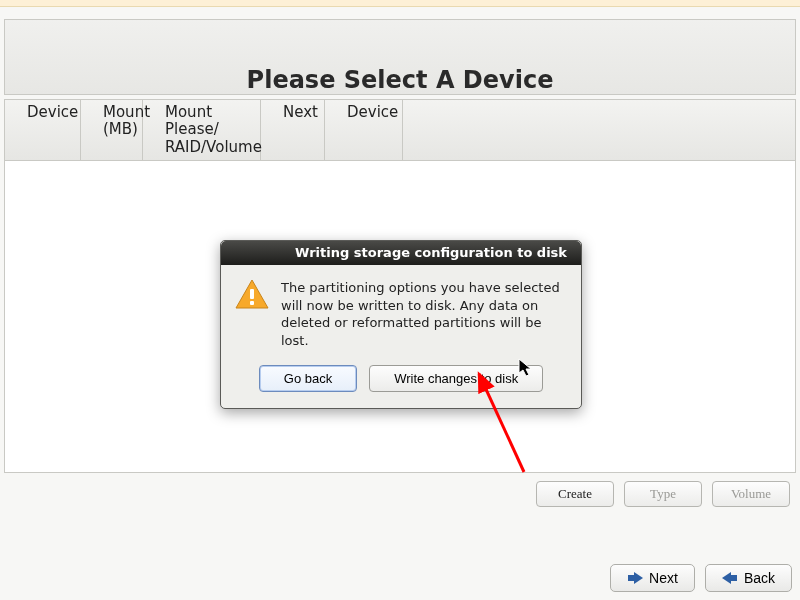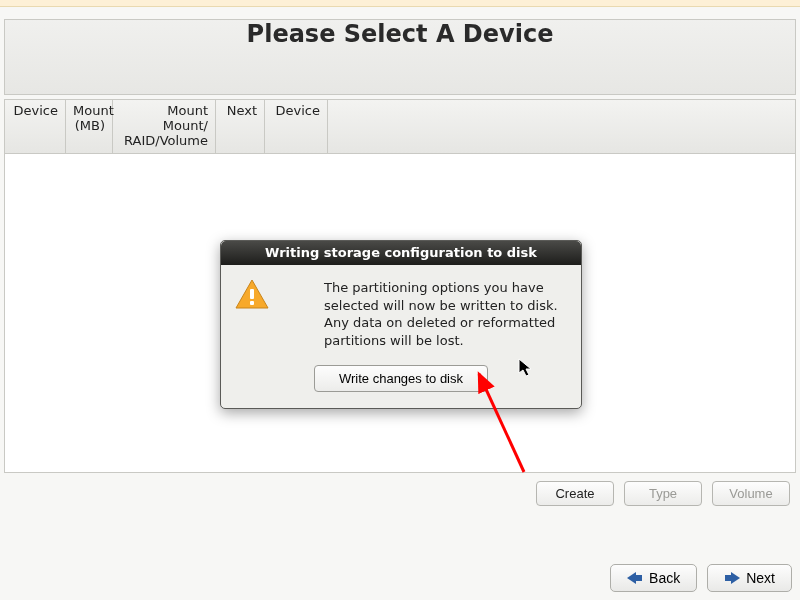--- a/index.html
+++ b/index.html
@@ -26,21 +26,21 @@
   .outer {
     padding: 12px 4px 0 4px;
   }
 
   
   .heading-panel {
     background: linear-gradient(#f0f0ee, #e7e7e4);
     border: 1px solid #c9c9c4;
     height: 74px;
     display: flex;
-    align-items: flex-start;
+    align-items: flex-end;
     justify-content: center;
   }
   .heading-panel h1 {
     margin: 0;
     font-size: 24px;
     font-weight: bold;
     color: #2a2a2a;
   }
 
   
@@ -52,24 +52,25 @@
     position: relative;
   }
   .thead {
     display: flex;
     background: linear-gradient(#f3f3f1, #e6e6e3);
     border-bottom: 1px solid #c9c9c4;
   }
   .th {
     padding: 4px 7px;
     border-right: 1px solid #c9c9c4;
-    font-size: 13px;
-    text-align: right;
+    font-size: 15px;
+    text-align: left;
     line-height: 1.15;
     white-space: pre-line;
+    margin-left: 15px;
   }
   .th:last-child { border-right: none; }
   .th-device { width: 46px; }
   .th-size   { width: 32px; }
   .th-mount  { width: 88px; }
   .th-type   { width: 34px; }
   .th-format { width: 48px; }
   .th-rest   { flex: 1; }
 
   
@@ -81,20 +82,21 @@
   }
   .btn {
     min-width: 78px;
     padding: 4px 14px;
     font-size: 13px;
     background: linear-gradient(#fdfdfd, #ececea);
     border: 1px solid #b6b6b1;
     border-radius: 4px;
     cursor: pointer;
     color: #222;
+    font-family: Liberation Serif, serif;
   }
   .btn[disabled] {
     color: #9a9a96;
     cursor: default;
   }
 
   
   .nav-row {
     position: absolute;
     bottom: 8px;
@@ -152,38 +154,37 @@
     background: #efefec;
     border: 1px solid #5a5a57;
     border-radius: 5px;
     box-shadow: 0 4px 14px rgba(0,0,0,0.35);
   }
   .dialog-title {
     background: linear-gradient(#4a4a47, #1d1d1b);
     color: #fff;
     font-weight: bold;
     font-size: 13px;
-    text-align: center;
+    text-align: right;
     padding: 4px 14px 5px;
     border-top-left-radius: 5px;
     border-top-right-radius: 5px;
   }
   .dialog-body {
     display: flex;
     padding: 14px 16px 4px 14px;
     gap: 12px;
   }
   .warn-icon {
     flex: 0 0 auto;
   }
   .dialog-text {
     font-size: 13px;
     line-height: 1.35;
     color: #222;
-    margin-left: 43px;
   }
   .dialog-actions {
     display: flex;
     justify-content: center;
     gap: 12px;
     padding: 12px 16px 16px;
   }
   .dbtn {
     padding: 5px 24px;
     font-size: 13px;
@@ -223,60 +224,61 @@
 
   <div class="heading-panel">
     <h1>Please Select A Device</h1>
   </div>
 
   <div class="table-wrap">
     <div class="thead">
       <div class="th th-device">Device</div>
       <div class="th th-size">Mount
 (MB)</div>
-      <div class="th th-mount">Mount Mount/
+      <div class="th th-mount">Mount Please/
 RAID/Volume</div>
       <div class="th th-type">Next</div>
       <div class="th th-format">Device</div>
       <div class="th th-rest"></div>
     </div>
   </div>
 
   <div class="action-row">
     <button class="btn">Create</button>
     <button class="btn" disabled="">Type</button>
     <button class="btn" disabled="">Volume</button>
   </div>
 
 </div>
 
 <div class="nav-row">
   <button class="nav-btn">
+    <span class="arrow arrow-right"></span>
+    <span>Next</span>
+  </button>
+  <button class="nav-btn">
     <span class="arrow arrow-left"></span>
     <span>Back</span>
-  </button>
-  <button class="nav-btn">
-    <span class="arrow arrow-right"></span>
-    <span>Next</span>
   </button>
 </div>
 
 <div class="dialog">
   <div class="dialog-title">Writing storage configuration to disk</div>
   <div class="dialog-body">
     <div class="warn-icon">
       <svg width="34" height="30" viewBox="0 0 34 30">
         <path d="M17 1 L33 29 L1 29 Z" fill="#f7a92b" stroke="#c9841a" stroke-width="1"></path>
         <rect x="15" y="10" width="4" height="10" rx="1" fill="#fff"></rect>
         <rect x="15" y="22" width="4" height="4" rx="1" fill="#fff"></rect>
       </svg>
     </div>
     <div class="dialog-text">The partitioning options you have selected will now be written to disk.  Any data on deleted or reformatted partitions will be lost.</div>
   </div>
   <div class="dialog-actions">
+    <button class="dbtn dbtn-primary">Go back</button>
     <button class="dbtn">Write changes to disk</button>
   </div>
 </div>
 
 <svg class="annot" width="90" height="120">
   <defs>
     <marker id="ah" markerWidth="8" markerHeight="8" refX="6" refY="3" orient="auto">
       <path d="M0,0 L7,3 L0,6 Z" fill="#ff0000"></path>
     </marker>
   </defs>

